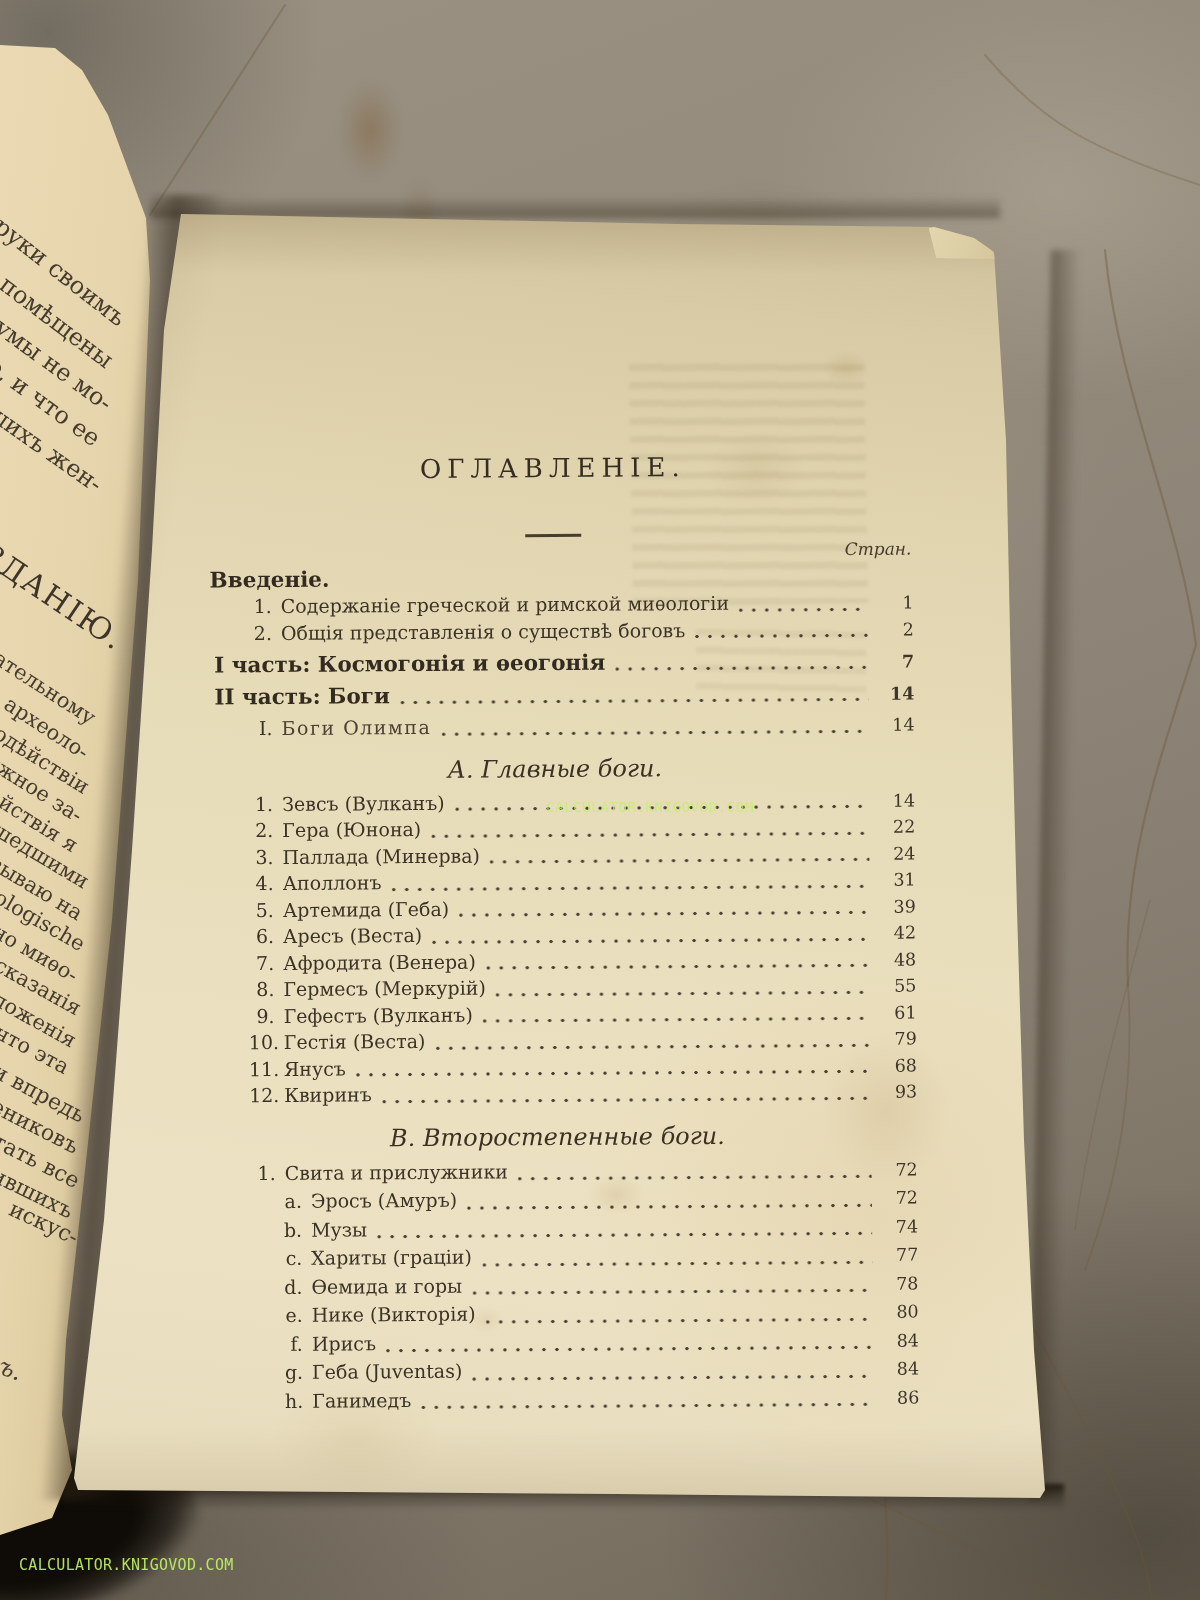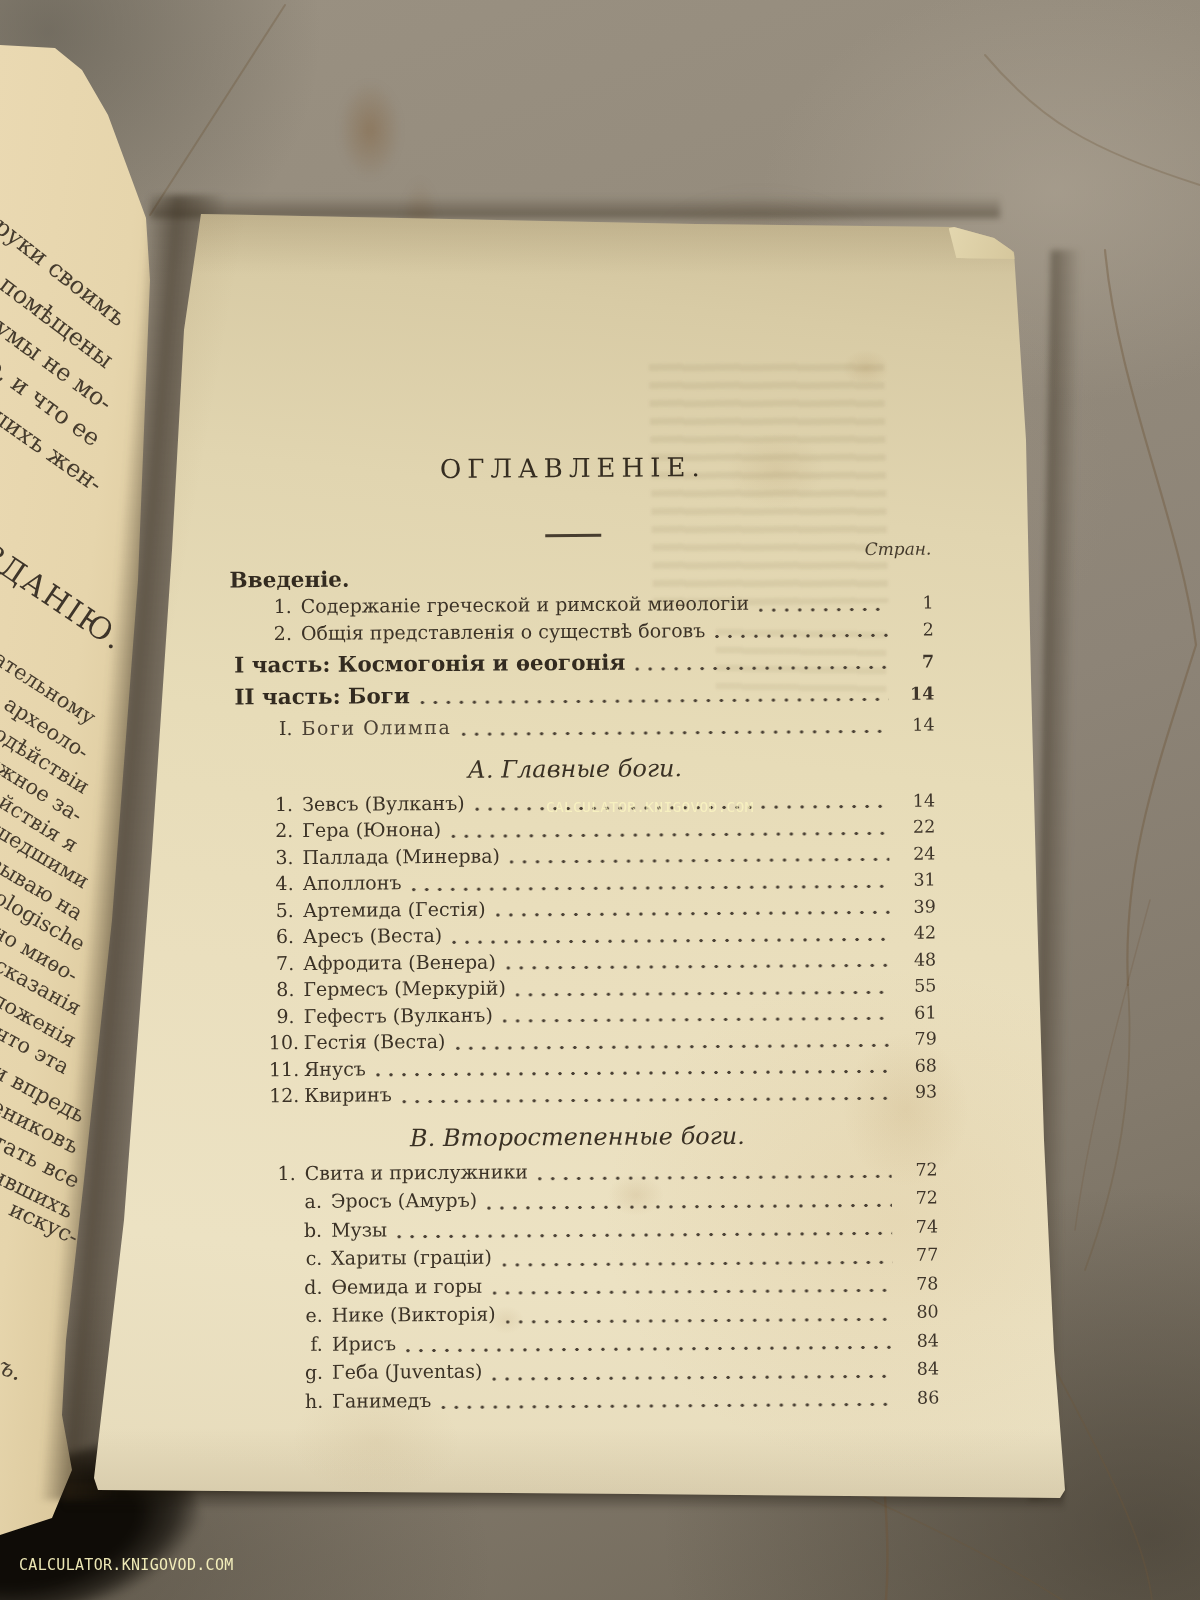--- a/index.html
+++ b/index.html
@@ -40,21 +40,21 @@
     transform:skewX(-4.8deg);transform-origin:top left;
     background:linear-gradient(90deg, rgba(46,36,22,0) 0%, rgba(46,36,22,.5) 38%, rgba(46,36,22,.28) 70%, rgba(46,36,22,0) 100%);
     filter:blur(3px);}
   .top-shadow{position:absolute;left:150px;top:196px;width:850px;height:22px;z-index:4;
     background:linear-gradient(180deg, transparent 0%, rgba(40,30,15,.38) 90%);filter:blur(3px);}
   .right-shadow{position:absolute;left:1040px;top:250px;width:30px;height:1250px;z-index:4;
     background:linear-gradient(90deg, rgba(40,30,15,.42), transparent);filter:blur(3px);transform:skewX(-1deg);}
   .bottom-shadow{position:absolute;left:64px;top:1484px;width:1000px;height:26px;z-index:4;
     background:linear-gradient(180deg, rgba(22,16,7,.85) 0%, rgba(22,16,7,.35) 45%, transparent 100%);filter:blur(2px);}
 
-  .page{position:absolute;left:76px;top:210px;width:1000px;height:1295px;z-index:7;
+  .page{position:absolute;left:56px;top:210px;width:1000px;height:1295px;z-index:7;
     clip-path:polygon(125px 4px,620px 14px,878px 17px,918px 28px,938px 42px,950px 230px,
       955px 470px,961px 700px,968px 930px,978px 1140px,989px 1280px,984px 1288px,
       560px 1284px,22px 1280px,18px 1268px,48px 1010px,76px 640px,96px 340px,108px 120px);
     background:
       radial-gradient(420px 360px at 82% 78%, rgba(196,160,100,.14), transparent 70%),
       linear-gradient(100deg, rgba(120,90,50,.28) 0%, rgba(120,90,50,.12) 6%, transparent 14%),
       linear-gradient(186deg,#cdbf99 0%,#d8cba5 10%,#e1d5b0 24%,#e7dcb8 42%,#eadfbe 60%,#ece2c3 80%,#e7dcbc 96%);}
   .page-inner-shade{position:absolute;inset:0;pointer-events:none;
     background:linear-gradient(0deg, rgba(90,70,40,.12) 0%, transparent 6%),
                linear-gradient(180deg, rgba(90,70,40,.18) 0%, transparent 5%);}
@@ -97,21 +97,21 @@
     background-image:radial-gradient(circle at 2px 2.5px,#4a4034 1.45px,transparent 1.9px);
     background-size:13px 5px;background-repeat:repeat-x;background-position:left bottom;}
   .page-num{width:40px;text-align:right;font-size:17.5px;flex:none;color:#3e352a;}
 
   
   .frag-layer{position:absolute;inset:0;z-index:8;pointer-events:none;}
   .frag{position:absolute;color:#463c2e;font-size:21px;white-space:nowrap;transform-origin:left top;}
 
   
   .wm{position:absolute;z-index:20;font-family:"DejaVu Sans Mono","Liberation Mono",monospace;
-      color:#fef9c3;white-space:nowrap;}
+      color:#bef264;white-space:nowrap;}
   .wm-center{left:546px;top:799px;font-size:14.5px;opacity:.72;letter-spacing:.3px;}
   .wm-bottom{left:19px;top:1556px;font-size:15px;opacity:.92;letter-spacing:.3px;}
 </style>
 </head>
 <body>
 
 <div id="scene">
 
   <div class="stone"></div>
 
@@ -227,21 +227,21 @@
             <span class="page-num">24</span>
           </div>
           <div class="row row-entry">
             <span class="num">4.</span>
             <span class="t-text">Аполлонъ</span>
             <span class="leader"></span>
             <span class="page-num">31</span>
           </div>
           <div class="row row-entry">
             <span class="num">5.</span>
-            <span class="t-text">Артемида (Гестія)</span>
+            <span class="t-text">Артемида (Геба)</span>
             <span class="leader"></span>
             <span class="page-num">39</span>
           </div>
           <div class="row row-entry">
             <span class="num">6.</span>
             <span class="t-text">Аресъ (Веста)</span>
             <span class="leader"></span>
             <span class="page-num">42</span>
           </div>
           <div class="row row-entry">

